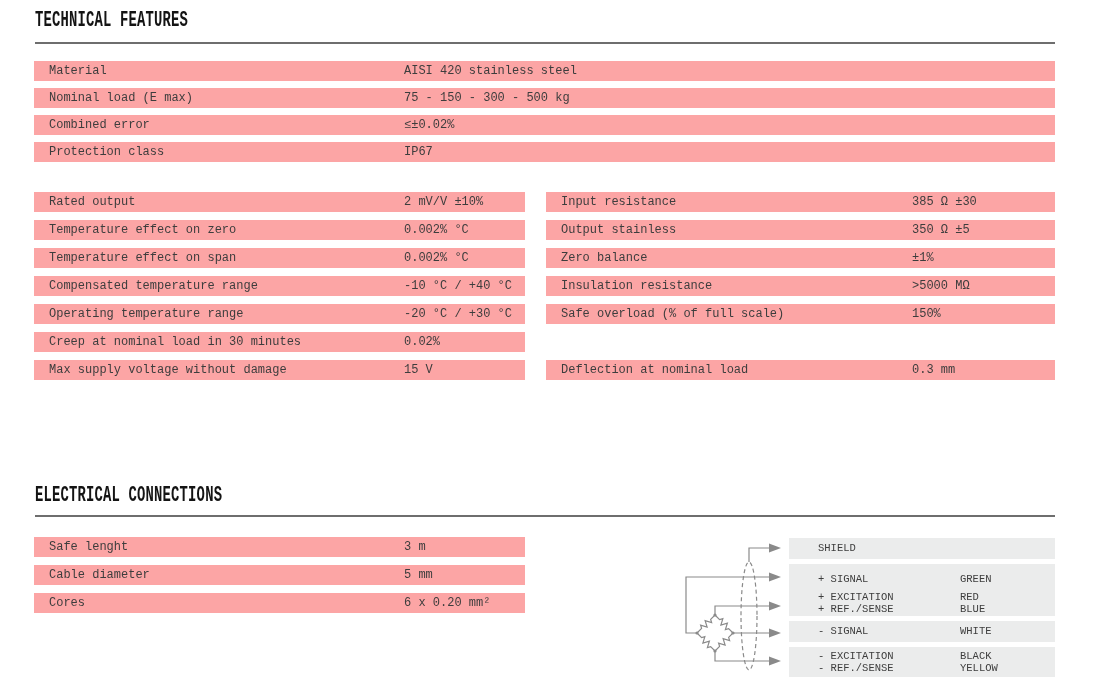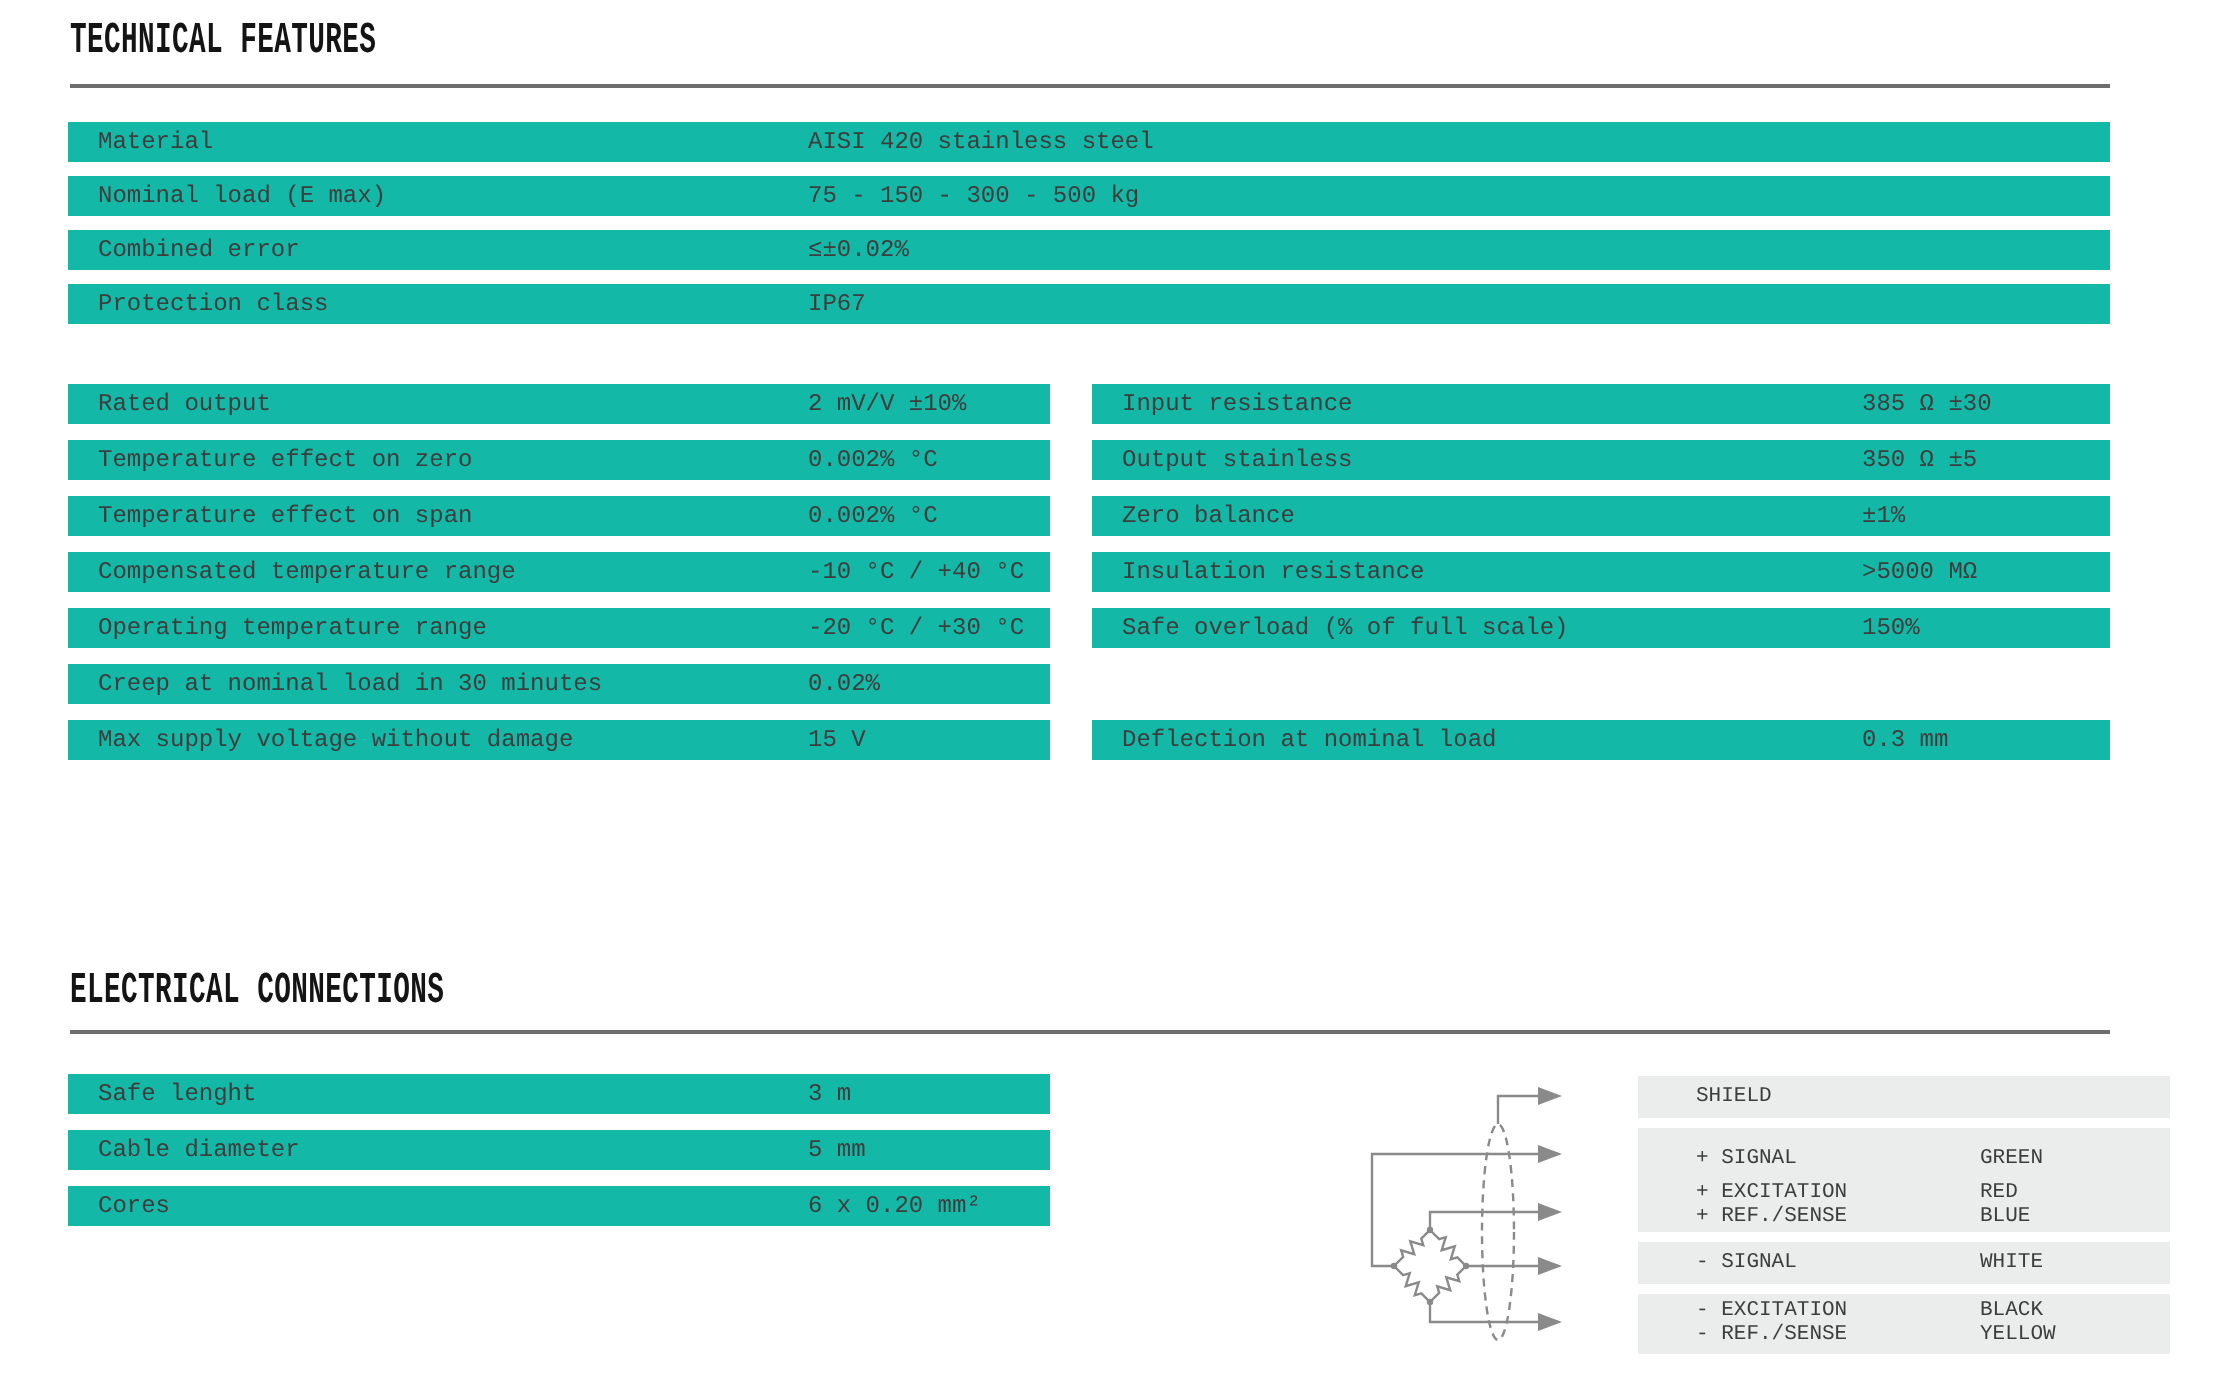--- a/index.html
+++ b/index.html
@@ -7,30 +7,30 @@
     position:relative; width:1110px; height:687px; background:#ffffff;
     font-family:Liberation Mono, monospace; color:#3d3d3d; overflow:hidden;
   }
   .sec-title {
     position:absolute; left:35px; height:22px; display:flex; align-items:center;
     font-size:22px; font-weight:bold; color:#141414; white-space:nowrap;
     transform:scaleX(0.63); transform-origin:0 50%; letter-spacing:0.3px;
   }
   .rule { position:absolute; left:35px; width:1020px; height:1.5px; background:#6e6e6e; }
 
-  .trow { position:absolute; height:20px; background:#14b8a6; font-size:12px; }
+  .trow { position:absolute; height:20px; background:#fca5a5; font-size:12px; }
   .trow .lab { position:absolute; left:15px; top:50%; transform:translateY(-50%); white-space:nowrap; }
   .trow .val { position:absolute; top:50%; transform:translateY(-50%); white-space:nowrap; }
   .w-full  { left:34px;  width:1021px; }
   .w-left  { left:34px;  width:491px;  }
   .w-right { left:546px; width:509px;  }
   .w-full .val, .w-left .val { left:370px; }
-  .w-right .val { left:366px;margin-left:19px; }
-
-  .crow { position:absolute; left:789px; width:266px; background:#ebecec; font-size:10.5px; line-height:11.5px;margin-left:30px; }
+  .w-right .val { left:366px; }
+
+  .crow { position:absolute; left:789px; width:266px; background:#ebecec; font-size:10.5px; line-height:11.5px; }
   .crow .sig { position:absolute; left:29px;  top:50%; transform:translateY(-50%); }
   .crow .col { position:absolute; left:171px; top:50%; transform:translateY(-50%); }
   .crow span { display:block; white-space:nowrap; }
 
   .diagram { position:absolute; left:660px; top:535px; }
 </style>
 </head>
 <body>
 
 <div class="page">

